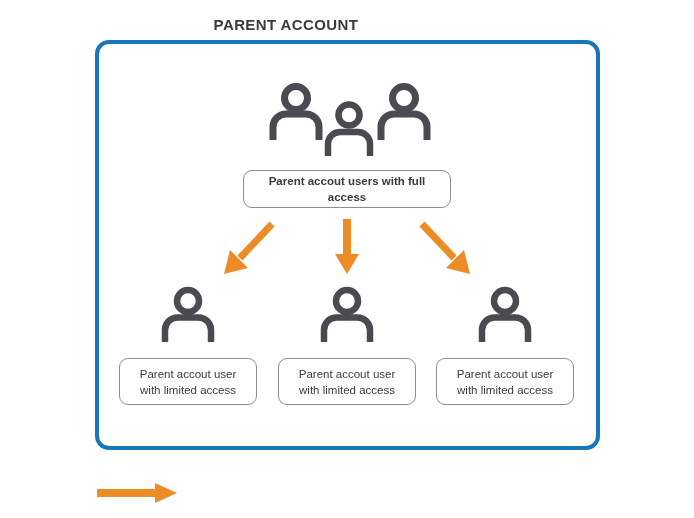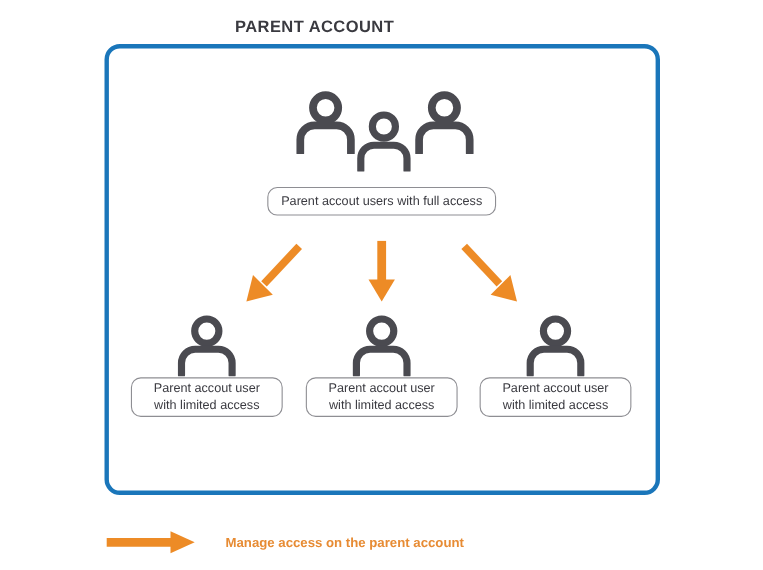--- a/index.html
+++ b/index.html
@@ -78,27 +78,28 @@
     display: flex;
     align-items: center;
     justify-content: center;
     padding: 0 8px;
   }
 
   #full-access-label-box {
     left: 243px;
     top: 170px;
     width: 208px;
-    height: 26px;
+    height: 38px;
+    font-weight: bold;
   }
 
   .limited-label-box {
-    top: 343px;
+    top: 358px;
     width: 138px;
-    height: 36px;
+    height: 47px;
   }
   #limited-label-box-1 { left: 119px; }
   #limited-label-box-2 { left: 278px; }
   #limited-label-box-3 { left: 436px; }
 
   
   #arrows-layer {
     position: absolute;
     left: 0;
     top: 0;
@@ -189,14 +190,13 @@
 
 <div id="limited-label-box-1" class="limited-label-box label-box">Parent accout user<br>with limited access</div>
 <div id="limited-label-box-2" class="limited-label-box label-box">Parent accout user<br>with limited access</div>
 <div id="limited-label-box-3" class="limited-label-box label-box">Parent accout user<br>with limited access</div>
 
 <div id="legend">
   <svg id="legend-arrow-icon" viewBox="0 0 84 22">
     <line x1="2" y1="11" x2="62" y2="11" stroke="#ED8B26" stroke-width="8"></line>
     <polygon points="60,1 60,21 82,11" fill="#ED8B26"></polygon>
   </svg>
-  <span id="legend-label">Manage access on the parent account</span>
 </div>
 
 </body></html>

